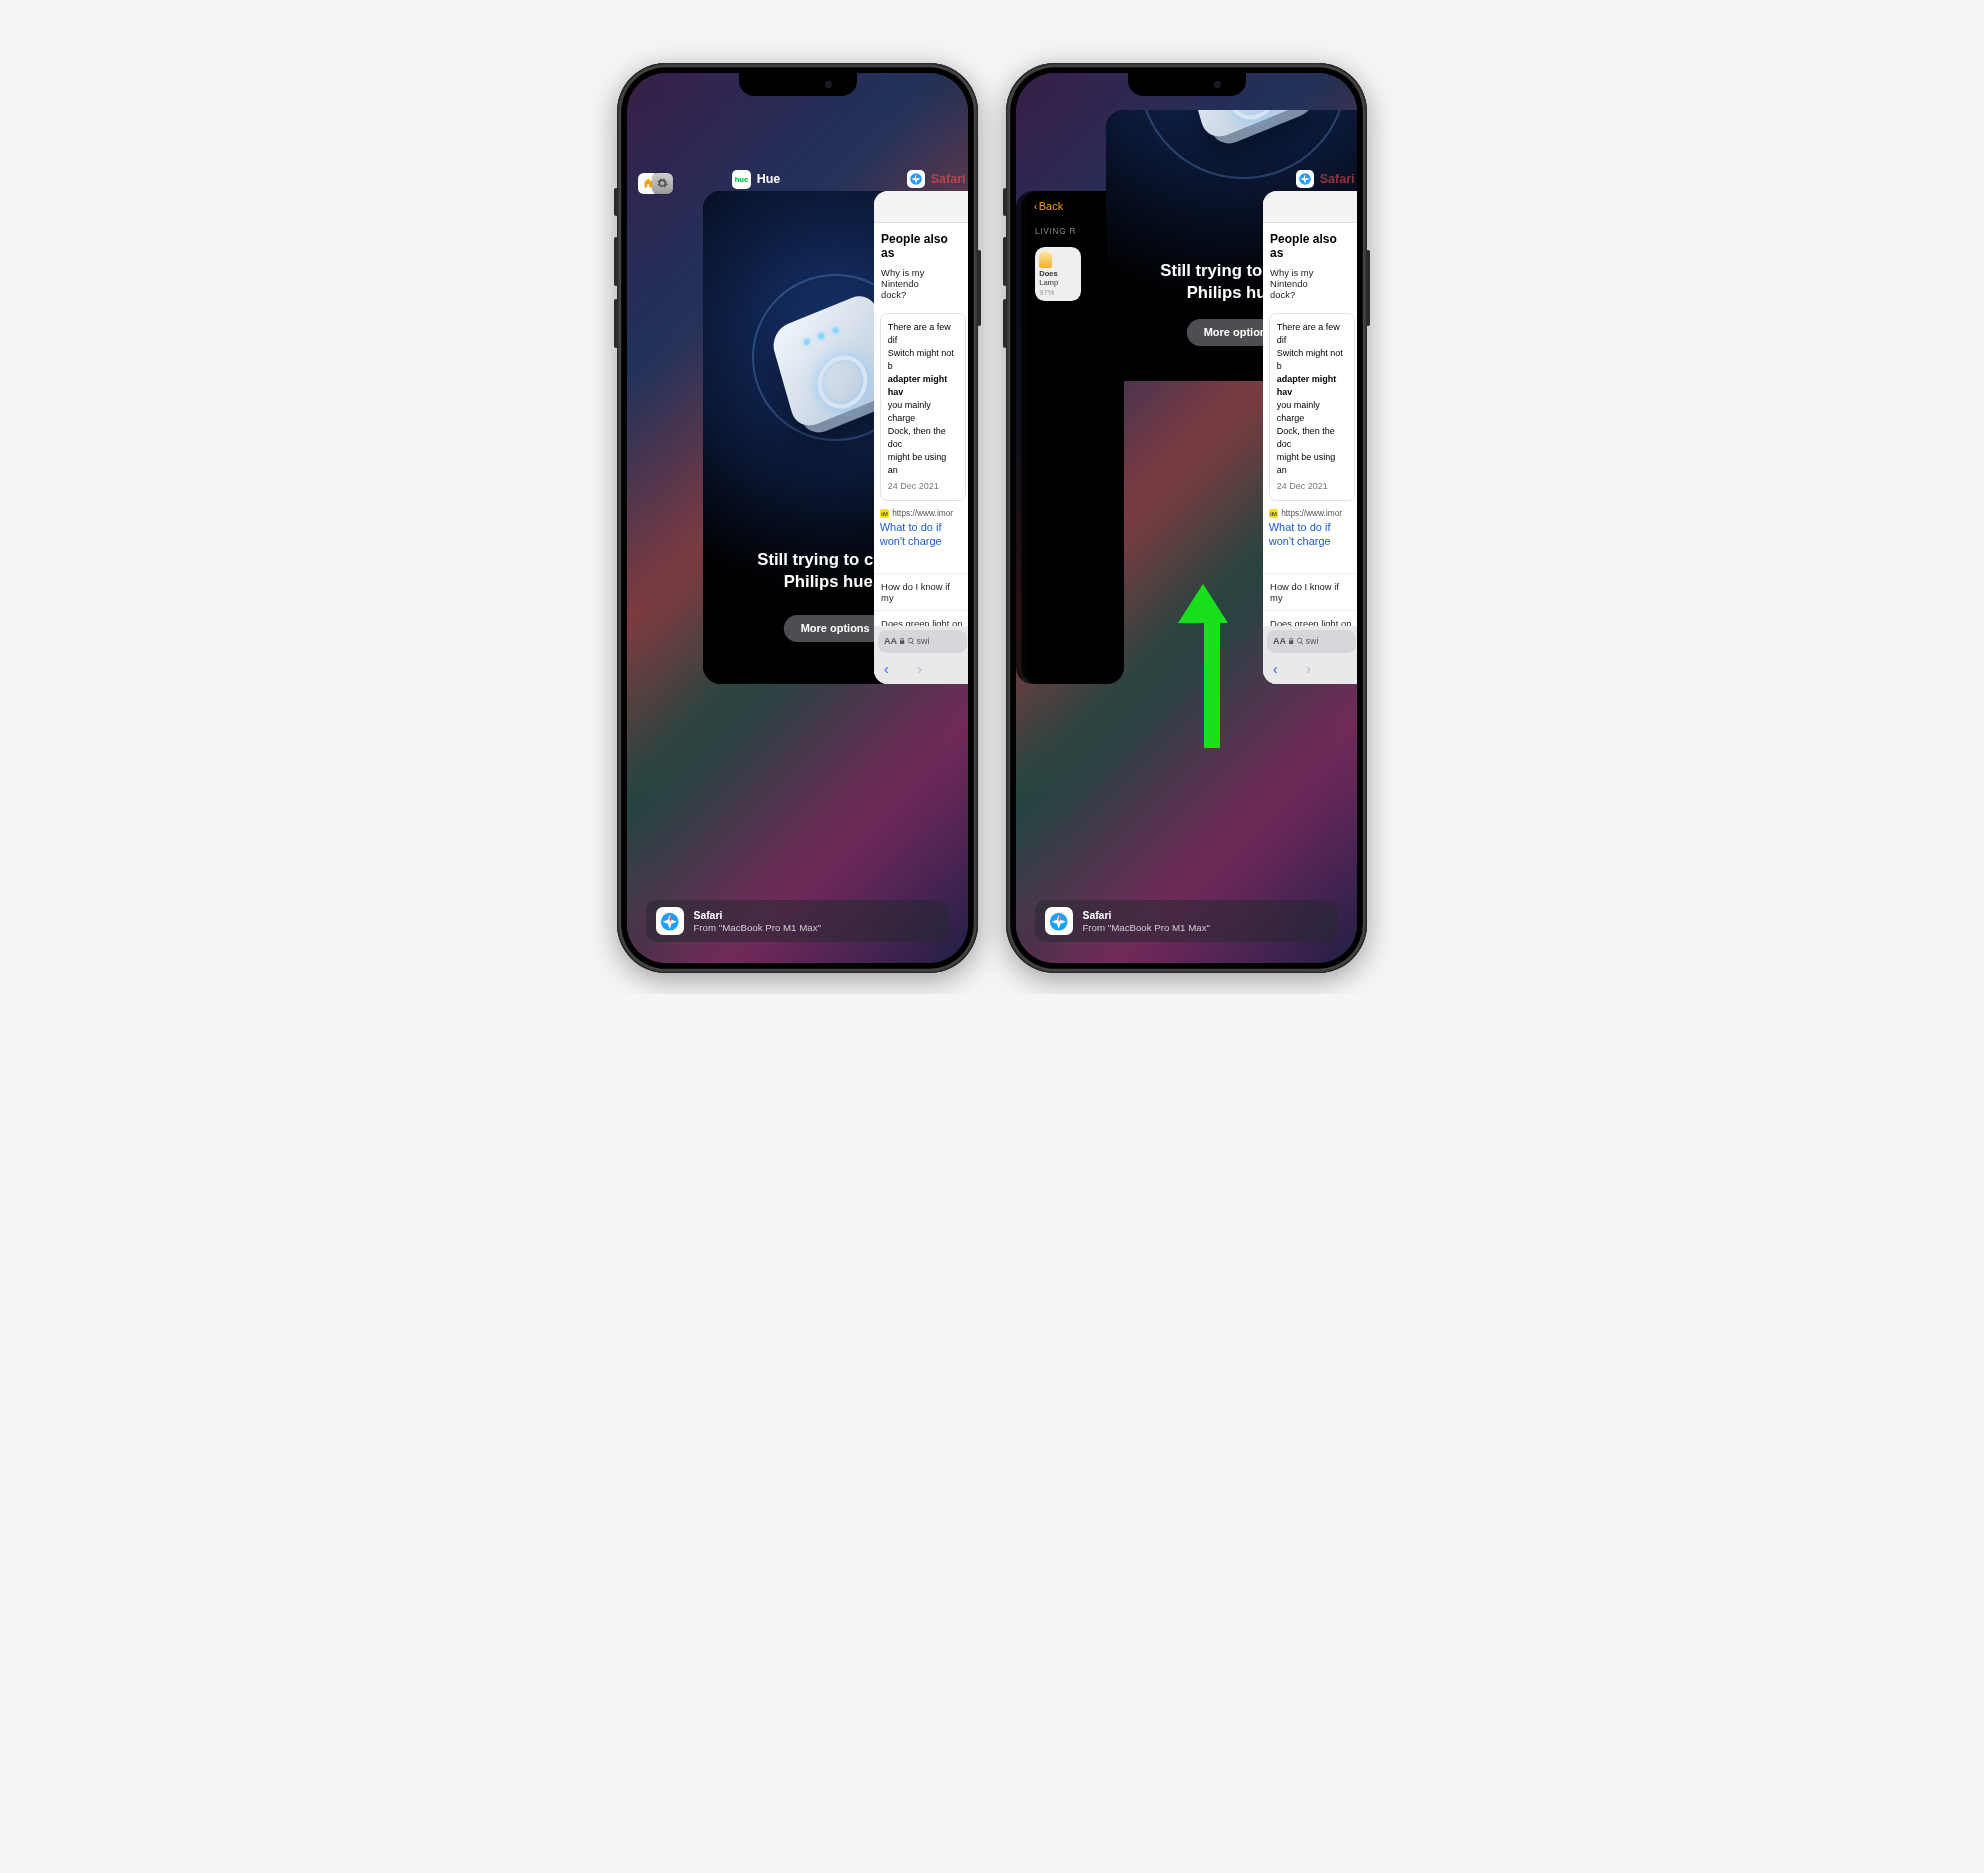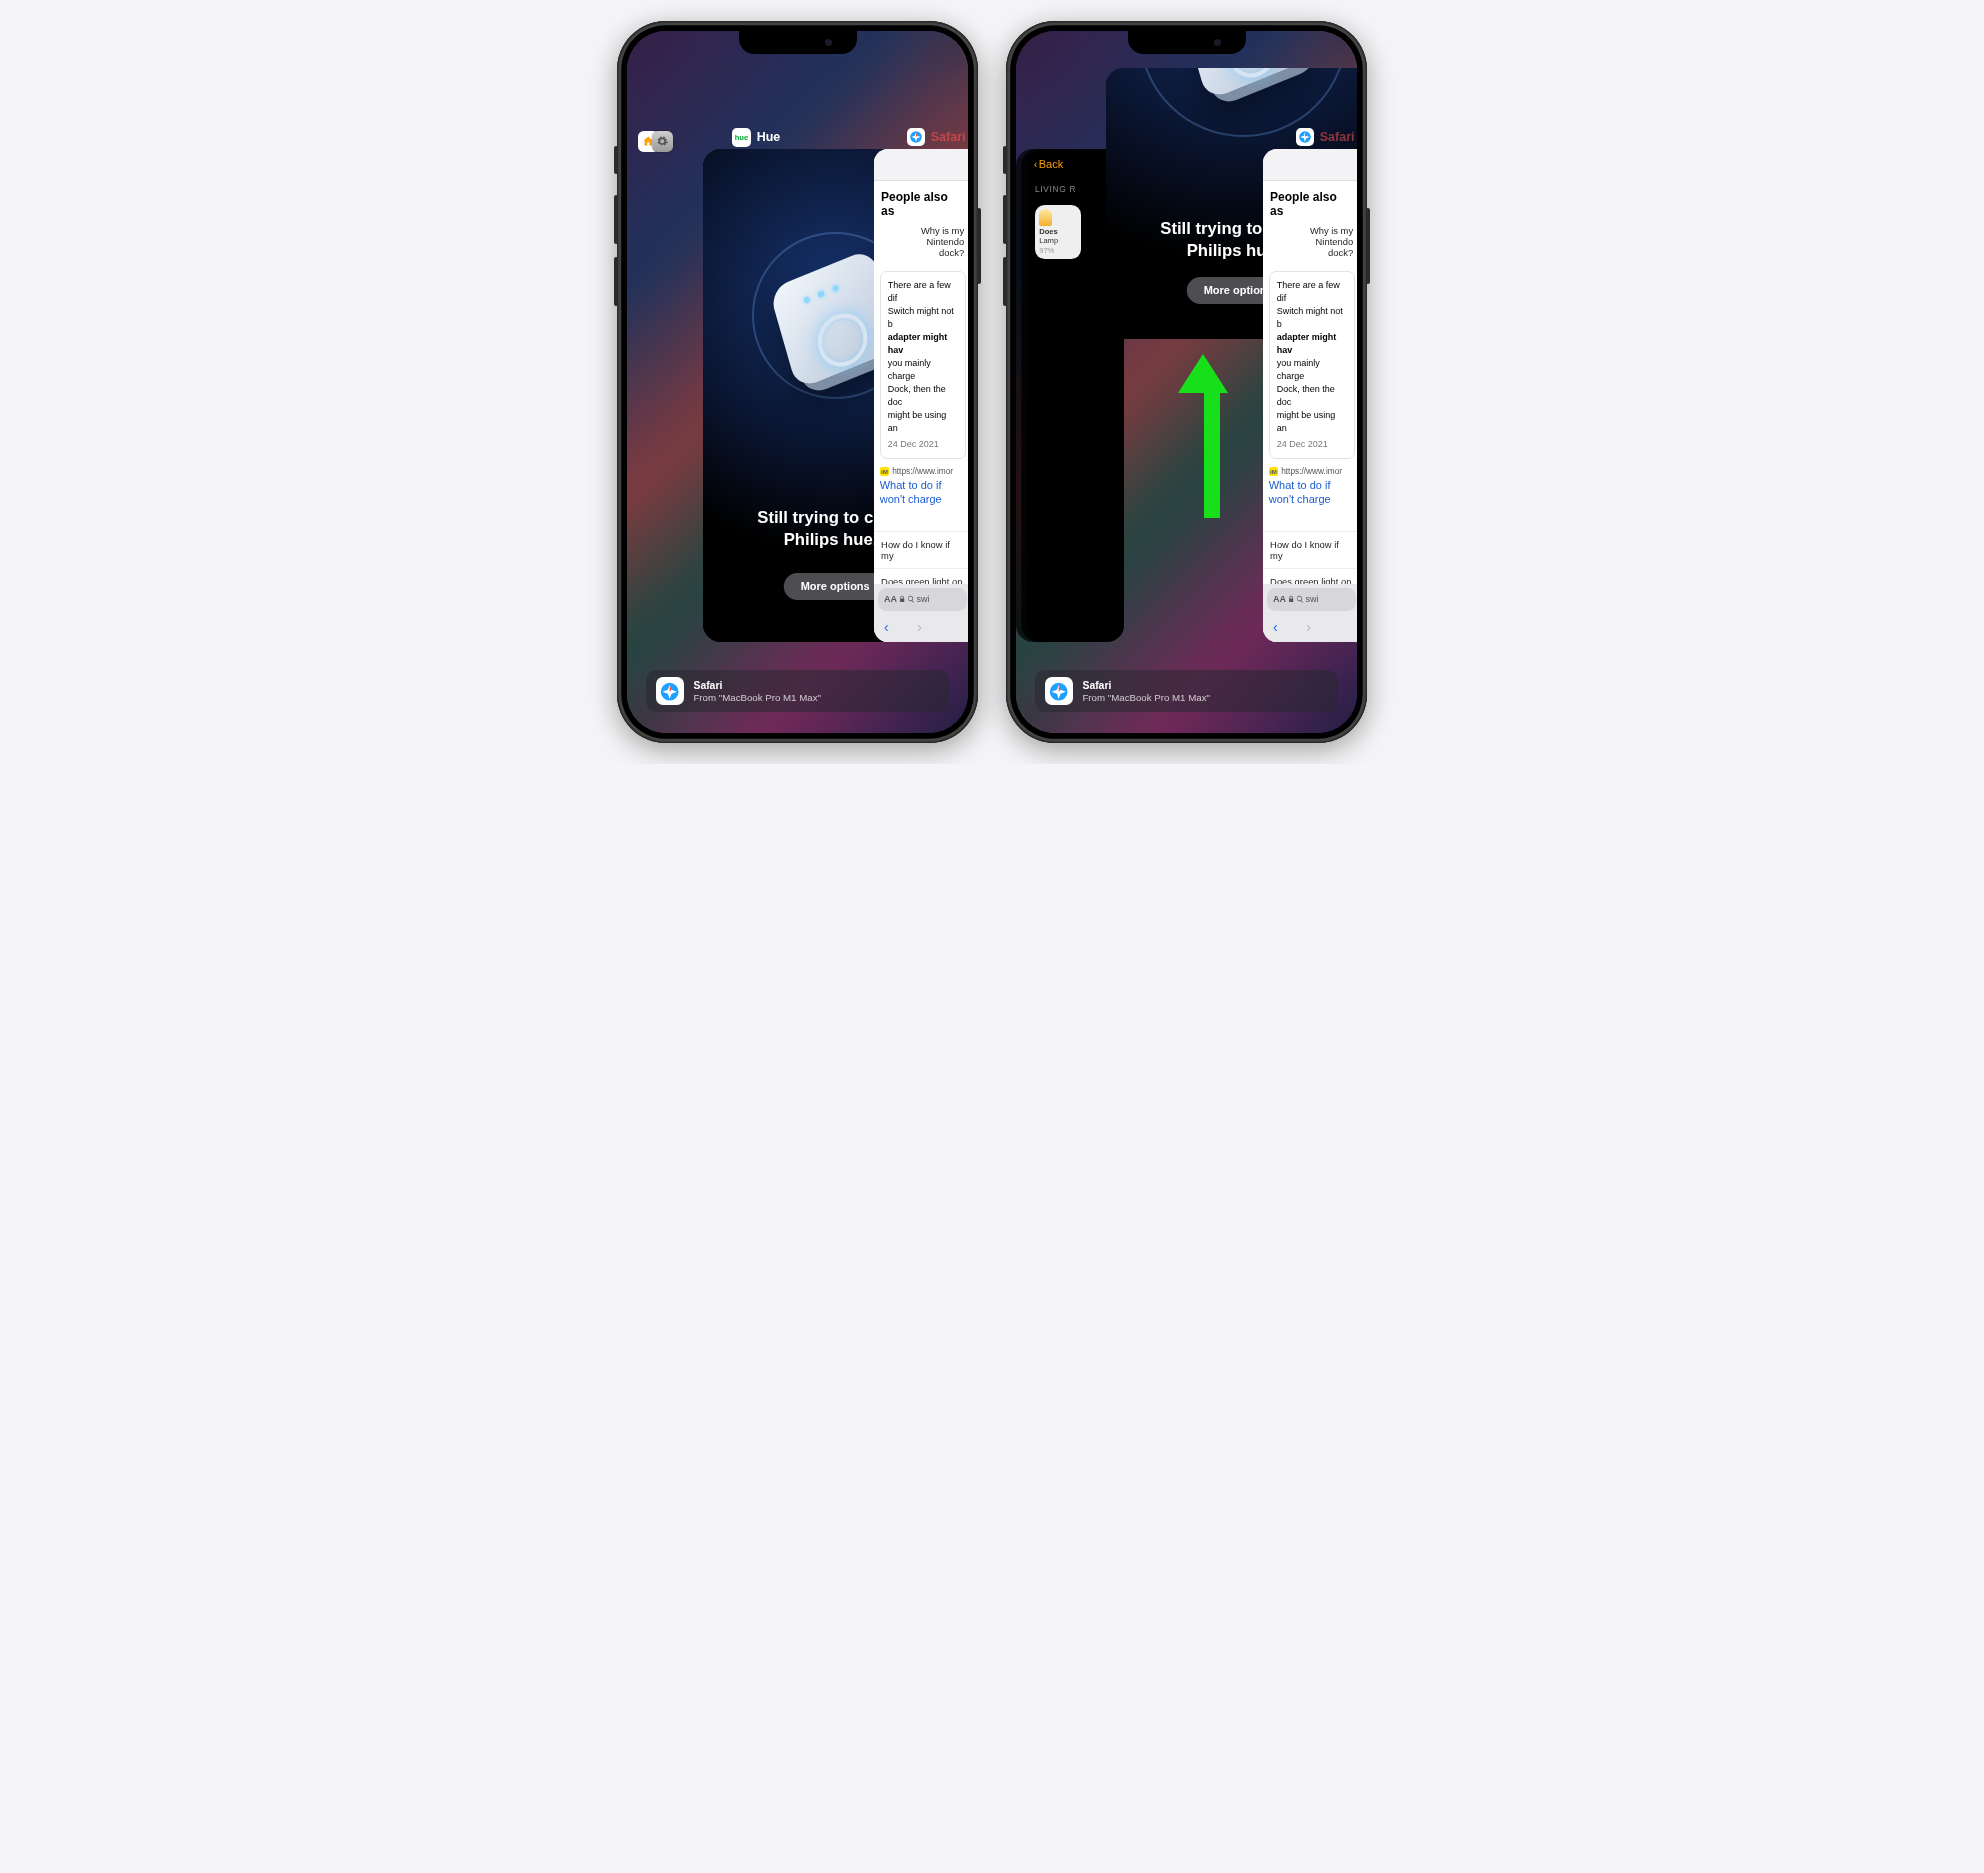--- a/index.html
+++ b/index.html
@@ -6,26 +6,27 @@
   body {
     background: #f5f5f7;
     font-family: -apple-system, "Helvetica Neue", Helvetica, Arial, sans-serif;
     display: flex;
     justify-content: center;
     gap: 28px;
     padding: 21px;
   }
   .phone {
     width: 361px;
-    height: 722px;
+    height: 910px;
     background: #000;
     border-radius: 49px;
     padding: 9.7px;
     box-shadow: 0 7px 28px rgba(0,0,0,.35), inset 0 0 0 1.4px #2a2a2a, inset 0 0 0 4.2px #434343;
     position: relative;
+    margin-top: 42px;
   }
   .side-btn { position:absolute; background:#2a2a2a; border-radius:2.1px; }
   .sb-l1 { left:-2.8px; top:125px; width:3.5px; height:28px; }
   .sb-l2 { left:-2.8px; top:174px; width:3.5px; height:49px; }
   .sb-l3 { left:-2.8px; top:236px; width:3.5px; height:49px; }
   .sb-r1 { right:-2.8px; top:187px; width:3.5px; height:76px; }
   .screen {
     width: 100%; height: 100%;
     border-radius: 39px;
     overflow: hidden;
@@ -111,21 +112,21 @@
     padding:7.6px 16.7px; font-size:11px; font-weight:600;}
   .hue-btn.a{ bottom:42px; }
   .hue-btn.b{ bottom:35px; }
 
   
   .saf { position:absolute; top:118px; right:-2.8px; width:97px; height:493px;
     background:#fff; border-radius:14px 0 0 14px; overflow:hidden; color:#000; }
   .saf .bar{ height:32px; background:#f3f3f5; border-bottom:0.7px solid #ddd; }
   .saf .hdr{ font-size:12px; font-weight:700; padding:9.7px 7px 7px;}
   .saf .q{ font-size:9.4px; color:#222; padding:7px 7px; border-top:0.7px solid #eee;}
-  .saf .q.first{ border-top:none; padding-top:0;text-align:right;}
+  .saf .q.first{ border-top:none; padding-top:0;}
   .saf .ans{ margin:5.6px 5.6px 0; border:0.7px solid #e2e2e2; border-radius:7px; padding:7px; font-size:9px; line-height:1.45;}
   .saf .ans .date{ color:#777; margin-top:2.8px;}
   .saf .src{ margin:7px 5.6px 1.4px; font-size:8.3px; color:#555; display:flex; gap:2.8px; align-items:center;}
   .saf .src .y{ width:9.7px;height:9.7px;background:#ffe100;border-radius:2.1px;display:flex;align-items:center;justify-content:center;font-size:6.2px;font-weight:700;}
   .saf .link{ margin:1.4px 5.6px 7px; font-size:11px; color:#1a5bd0; line-height:1.3;}
   .saf .tool{ position:absolute; bottom:0; left:0; right:0; height:58px; background:#e9e9ec;}
   .saf .addr{ position:absolute; bottom:30.5px; left:4.2px; right:4.2px; height:23.6px; background:#d7d7db; border-radius:8.3px;
     display:flex; align-items:center; gap:1px; padding:0 5.6px; color:#555; font-size:9px;}
   .saf .addr .aa{ font-size:9px; font-weight:600;}
   .saf .nav{ position:absolute; bottom:5.6px; left:0; right:0; display:flex; gap:28px; padding:0 9.7px; color:#2a6bff; font-size:15.3px;}

